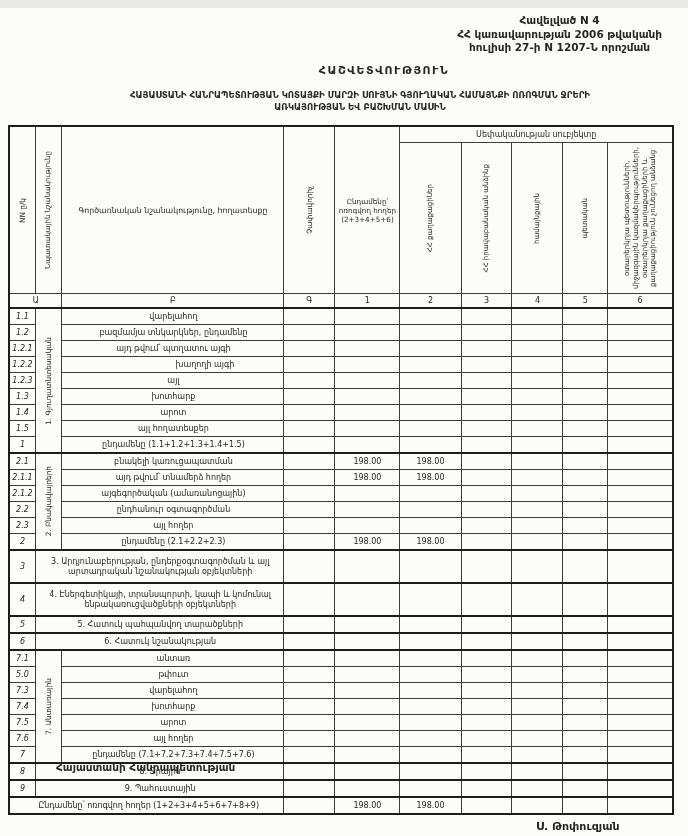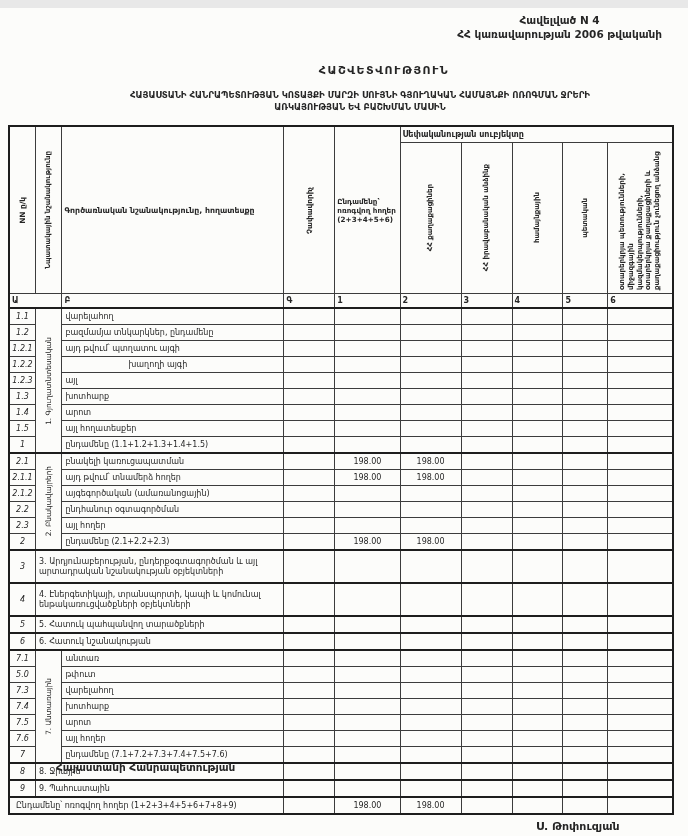--- a/index.html
+++ b/index.html
@@ -31,41 +31,41 @@
   .table-wrap { position: absolute; top: 117px; left: 8px; }
   table.report {
     border-collapse: collapse; table-layout: fixed;
     width: 666px; border: 2px solid #1d1d1d;
   }
   .report th, .report td {
     border: 1px solid #3c3c3c;
     overflow: hidden; padding: 0 2px;
     vertical-align: middle;
   }
-  .report thead th { font-weight: bold; text-align: left; }
+  .report thead th { font-weight: normal; text-align: center; }
   tr.h1 th.howner { height: 15px; font-size: 8px; }
   tr.h2 th { height: 150px; }
   tr.h3 th { height: 13px; font-size: 8px; border-bottom: 2px solid #1d1d1d; }
   .vtext {
     writing-mode: vertical-rl; transform: rotate(180deg);
     margin: auto; font-size: 7.3px; line-height: 1.25;
     white-space: nowrap;
   }
   .vwrap {
     writing-mode: vertical-rl; transform: rotate(180deg);
     margin: auto; font-size: 7px; line-height: 1.25;
     max-height: 144px; white-space: normal;
   }
   .hdesc { font-size: 7.8px; padding: 2px 6px; }
   .htotal { font-size: 7.2px; padding: 2px 3px; }
   .report tbody td { height: 15px; font-size: 8px; }
   tr.tall td { height: 31px; }
   tr.sect td { border-top: 2px solid #1d1d1d; }
   td.nn { text-align: center; font-size: 7.6px; padding: 0 1px; font-style: italic; }
-  td.desc { text-align: left; padding-left: 3px; line-height: 1.2; }
+  td.desc { text-align: center; padding-left: 3px; line-height: 1.2; }
   td.desc.indent { padding-left: 66px; }
   td.desc.gtotal { padding-left: 6px; }
   td.grp { padding: 0; }
   td.val { text-align: center; font-size: 8px; }
   .sign-left {
     position: absolute; left: 56px; top: 752px;
     font-weight: bold; font-size: 10.5px; line-height: 1.35;
   }
   .sign-name {
     position: absolute; left: 536px; top: 812px;
@@ -73,20 +73,21 @@
   }
 </style>
 </head>
 <body>
 
 <div class="page">
 
   <div class="appendix">
     <div>Հավելված N 4</div>
     <div>ՀՀ կառավարության 2006 թվականի</div>
+    <div>հուլիսի 27-ի N 1207-Ն որոշման</div>
   </div>
 
   <div class="doc-title">ՀԱՇՎԵՏՎՈՒԹՅՈՒՆ</div>
 
   <div class="doc-subtitle">
     <div>ՀԱՅԱՍՏԱՆԻ ՀԱՆՐԱՊԵՏՈՒԹՅԱՆ ԿՈՏԱՅՔԻ ՄԱՐԶԻ ՍՈՒՅՆԻ ԳՅՈՒՂԱԿԱՆ ՀԱՄԱՅՆՔԻ ՈՌՈԳՄԱՆ ՋՐԵՐԻ</div>
     <div>ԱՌԿԱՅՈՒԹՅԱՆ ԵՎ ԲԱՇԽՄԱՆ ՄԱՍԻՆ</div>
   </div>
 
   <div class="table-wrap">

